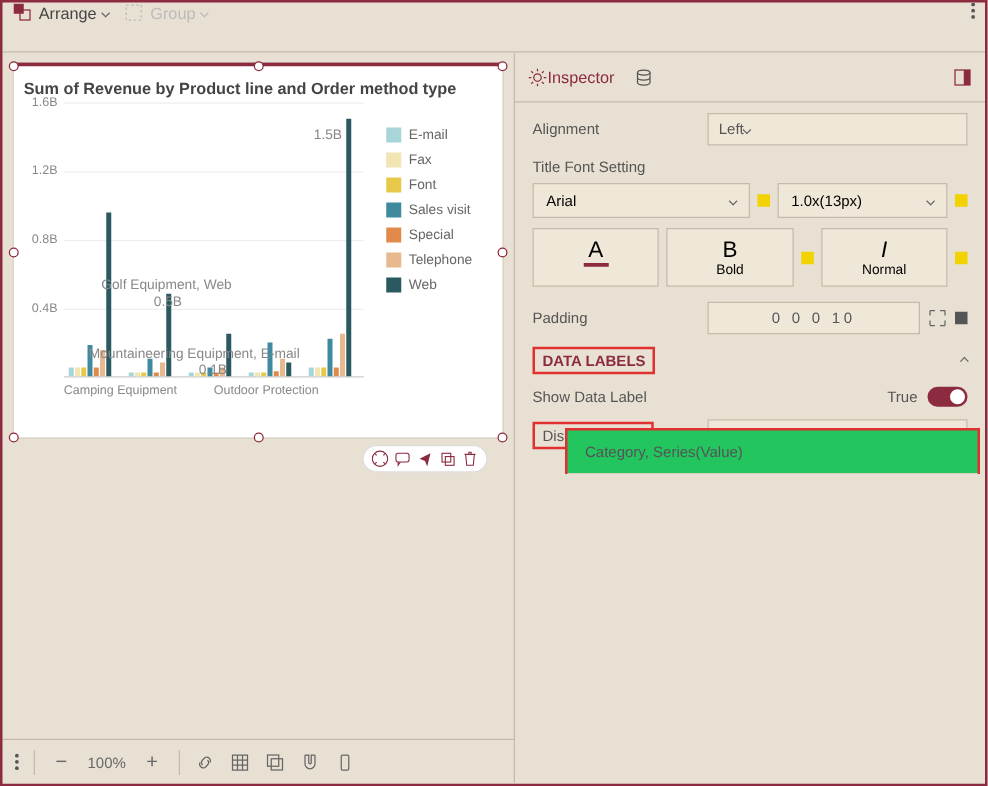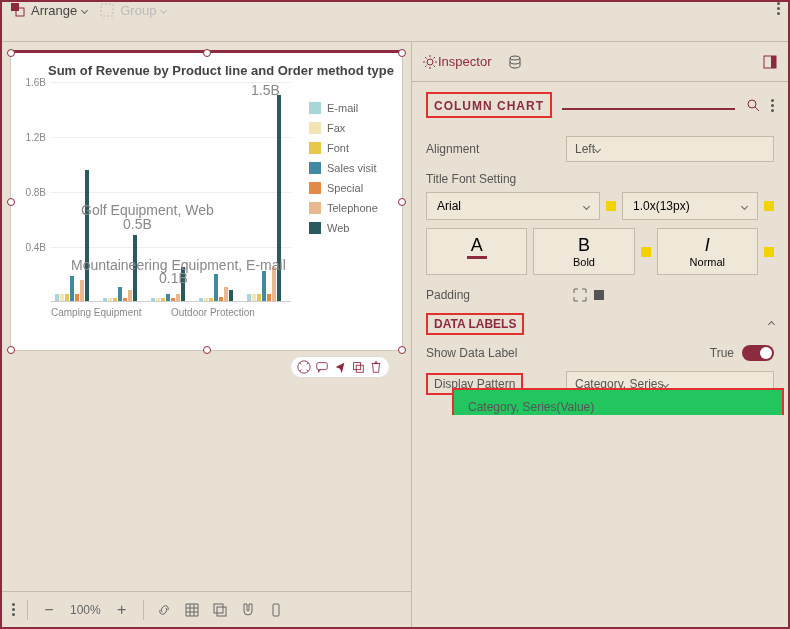--- a/index.html
+++ b/index.html
@@ -14,30 +14,30 @@
 .dots-icon span { width: 3px; height: 3px; background: #555; border-radius: 50%; }
 .main { display: flex; flex: 1; overflow: hidden; }
 .canvas-pane { width: 410px; display: flex; flex-direction: column; border-right: 1px solid #c4bba8; position: relative; }
 .canvas-area { flex: 1; position: relative; padding: 8px; }
 .chart-box { background: #fff; border: 1px solid #d0c8b8; position: relative; }
 .chart-box .sel-handle { position: absolute; width: 8px; height: 8px; background: #fff; border: 1px solid #8c2a3f; border-radius: 50%; }
 .sel-handle.tl { top: -4px; left: -4px; } .sel-handle.tr { top: -4px; right: -4px; }
 .sel-handle.bl { bottom: -4px; left: -4px; } .sel-handle.br { bottom: -4px; right: -4px; }
 .sel-handle.tc { top: -4px; left: 50%; margin-left: -4px; } .sel-handle.bc { bottom: -4px; left: 50%; margin-left: -4px; }
 .sel-handle.ml { top: 50%; left: -4px; margin-top: -4px; } .sel-handle.mr { top: 50%; right: -4px; margin-top: -4px; }
-.chart-title { font-size: 13px; font-weight: bold; color: #444; padding: 10px 8px 4px; text-align: right; }
+.chart-title { font-size: 13px; font-weight: bold; color: #444; padding: 10px 8px 4px; }
 .chart-body { display: flex; padding: 0 8px 8px; }
 .plot { position: relative; width: 280px; height: 260px; }
 .y-axis { position: absolute; left: 0; top: 0; height: 220px; width: 30px; }
 .y-tick { position: absolute; right: 3px; font-size: 10px; color: #888; transform: translateY(-50%); margin-left: 24px; }
 .plot-area { position: absolute; left: 32px; top: 0; width: 240px; height: 220px; border-bottom: 1px solid #ccc; }
 .grid-line { position: absolute; left: 0; right: 0; border-top: 1px solid #eee; }
 .bars-group { position: absolute; bottom: 0; display: flex; align-items: flex-end; gap: 1px; }
 .bar { width: 4px; }
-.data-label { position: absolute; font-size: 14px; color: #888; white-space: nowrap; }
+.data-label { position: absolute; font-size: 11px; color: #888; white-space: nowrap; margin-top: 20px; }
 .x-labels { position: absolute; left: 32px; top: 225px; width: 240px; display: flex; font-size: 10px; color: #888; }
 .x-labels span { flex: 1; }
 .legend { padding-left: 10px; display: flex; flex-direction: column; gap: 8px; padding-top: 20px; }
 .legend-item { display: flex; align-items: center; gap: 6px; font-size: 11px; color: #666; }
 .legend-sw { width: 12px; height: 12px; }
 .float-actions { position: absolute; right: 12px; bottom: -28px; display: flex; gap: 4px; background: #fff; border: 1px solid #ddd; border-radius: 12px; padding: 3px 6px; }
 .float-actions .fa-icon { width: 14px; height: 14px; color: #8c2a3f; }
 .canvas-bottom { height: 36px; border-top: 1px solid #c4bba8; display: flex; align-items: center; gap: 12px; padding: 0 10px; color: #666; }
 .zoom-btn { width: 18px; height: 18px; text-align: center; font-size: 16px; cursor: pointer; }
 .inspector-pane { flex: 1; display: flex; flex-direction: column; overflow: hidden; }
@@ -275,33 +275,20 @@
         <svg class="ic" viewBox="0 0 16 16">
             <ellipse cx="8" cy="4" rx="5" ry="2" fill="none" stroke="#555"></ellipse>
             <path d="M3 4v8c0 1.1 2.2 2 5 2s5-.9 5-2V4M3 8c0 1.1 2.2 2 5 2s5-.9 5-2" fill="none" stroke="#555"></path>
           </svg>
         <span class="tb-spacer"></span>
         <svg class="ic" viewBox="0 0 16 16">
             <rect x="2" y="2" width="12" height="12" fill="none" stroke="#8c2a3f"></rect>
             <rect x="9" y="2" width="5" height="12" fill="#8c2a3f"></rect>
           </svg>
       </div>
-      <div class="insp-header">
-        <span class="hl-red" style="display:inline-block"><span class="title" style="border:none;padding:0">COLUMN CHART</span></span>
-        <span style="flex:1;border-bottom:2px solid #8c2a3f;height:1px;margin-bottom:-8px"></span>
-        <svg class="ic" viewBox="0 0 16 16">
-            <circle cx="7" cy="7" r="4" fill="none" stroke="#8c2a3f"></circle>
-            <path d="M10 10l4 4" stroke="#8c2a3f"></path>
-          </svg>
-        <span class="dots-icon">
-            <span></span>
-            <span></span>
-            <span></span>
-          </span>
-      </div>
       <div class="insp-body">
         <div class="prop-row">
           <span class="label">Alignment</span>
           <div class="select-box">
             <span>Left</span>
               <span class="chev"></span>
           </div>
         </div>
         <div style="font-size:12px;color:#555;margin-bottom:6px">Title Font Setting</div>
         <div class="font-row">
@@ -318,20 +305,21 @@
         </div>
         <div class="style-row">
           <div class="style-btn"><span class="big" style="border-bottom:3px solid #8c2a3f;display:inline-block;padding:0 4px">A</span></div>
           <div class="style-btn"><span class="big">B</span><span>Bold</span></div>
           <span class="yellow-sq" style="align-self:center"></span>
           <div class="style-btn"><span class="big" style="font-style:italic">I</span><span>Normal</span></div>
           <span class="yellow-sq" style="align-self:center"></span>
         </div>
         <div class="prop-row">
           <span class="label">Padding</span>
+          <div class="padding-box"><span>0 0 0 10</span></div>
           <svg class="ic" style="margin-left:6px" viewBox="0 0 16 16">
               <path d="M2 2h4M2 2v4M14 2h-4M14 2v4M2 14h4M2 14v-4M14 14h-4M14 14v-4" stroke="#666" fill="none"></path>
             </svg>
           <span style="width:10px;height:10px;background:#555;margin-left:6px"></span>
         </div>
         <div class="section-head">
           <span class="hl-red">DATA LABELS</span>
           <span class="chev" style="transform:rotate(-135deg)"></span>
         </div>
         <div class="prop-row">

